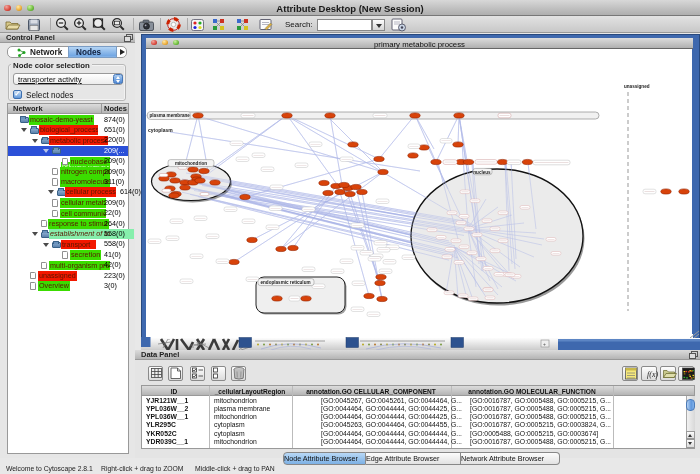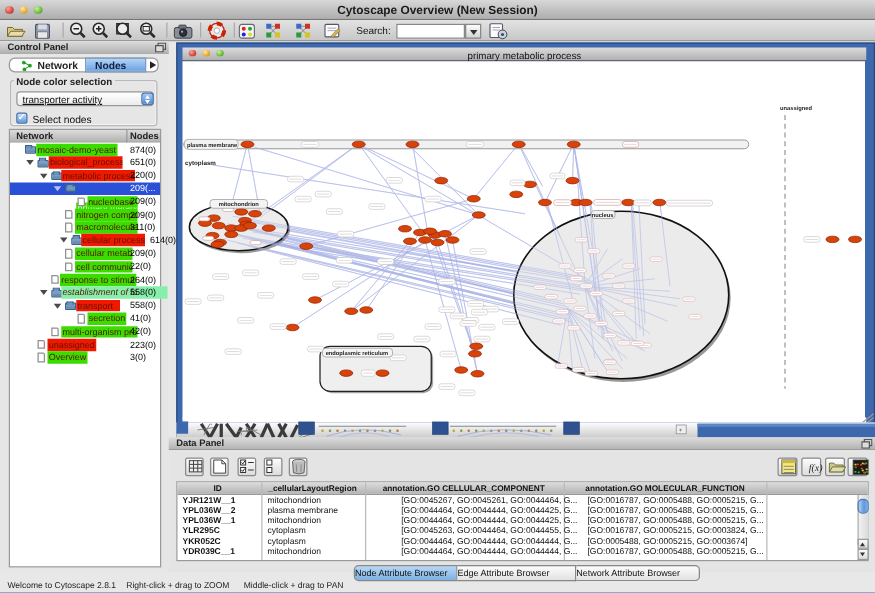--- a/index.html
+++ b/index.html
@@ -14,21 +14,21 @@
 .arr{position:absolute;width:0;height:0;top:3.2px;border-left:3.2px solid transparent;border-right:3.2px solid transparent;border-top:4.2px solid #4a4a4a;}
 .dbtn{position:absolute;width:15px;height:14.5px;background:linear-gradient(#fdfdfd,#dcdcdc);border:1px solid #8a8a8a;border-radius:2px;}
 .cell{position:absolute;font-size:6.8px;white-space:nowrap;color:#111;}
 .tab3{position:absolute;top:452px;height:13px;border:1px solid #888;font-size:7.2px;text-align:left;line-height:12.5px;color:#111;background:linear-gradient(#fcfcfc,#e2e2e2);white-space:nowrap;overflow:hidden;}
 .statust{position:absolute;top:464.8px;font-size:6.8px;color:#222;}
 </style></head><body>
 <div class="abs" style="left:0;top:0;width:700px;height:16px;background:linear-gradient(#d8d8d8,#bcbcbc 65%,#aeaeae);border-bottom:1px solid #777;"></div>
 <div class="tl" style="left:4px;background:radial-gradient(circle at 35% 30%,#f0a8a0,#dd4f44 55%,#a32217);"></div>
 <div class="tl" style="left:15.5px;background:radial-gradient(circle at 35% 30%,#ffe9a8,#eeaf3e 55%,#b97d14);"></div>
 <div class="tl" style="left:27px;background:radial-gradient(circle at 35% 30%,#c9f0a0,#74c043 55%,#3f8c1d);"></div>
-<div class="abs" style="left:0;top:3px;width:700px;text-align:center;font-size:9.5px;font-weight:bold;color:#1a1a1a;">Cytoscape Overview (New Session)</div>
+<div class="abs" style="left:0;top:3px;width:700px;text-align:center;font-size:9.5px;font-weight:bold;color:#1a1a1a;">Attribute Desktop (New Session)</div>
 <div class="abs" style="left:0;top:16px;width:700px;height:17px;background:linear-gradient(#e2e2e2,#c8c8c8);border-bottom:1px solid #999;"></div>
 <svg class="abs" style="left:0;top:16px;" width="420" height="17" viewBox="0 0 420 17">
 <g transform="translate(5,3)">
       <path d="M1 10 L1 3 L5 3 L6.5 4.5 L13 4.5 L13 10 Z" fill="#d8c98a" stroke="#7a6a30" stroke-width="0.8"></path>
       <path d="M1 10 L3.5 6 L15 6 L12.5 10 Z" fill="#e8dca8" stroke="#7a6a30" stroke-width="0.8"></path>
     </g>
 <g transform="translate(28,3)">
       <rect x="0.5" y="0.5" width="11" height="11" rx="1" fill="#9aa4b4" stroke="#4a5464"></rect>
       <rect x="2.5" y="0.5" width="7" height="4" fill="#d8dce4"></rect>
       <rect x="2" y="6.5" width="8" height="5" fill="#e8e8e8" stroke="#666" stroke-width="0.5"></rect>

